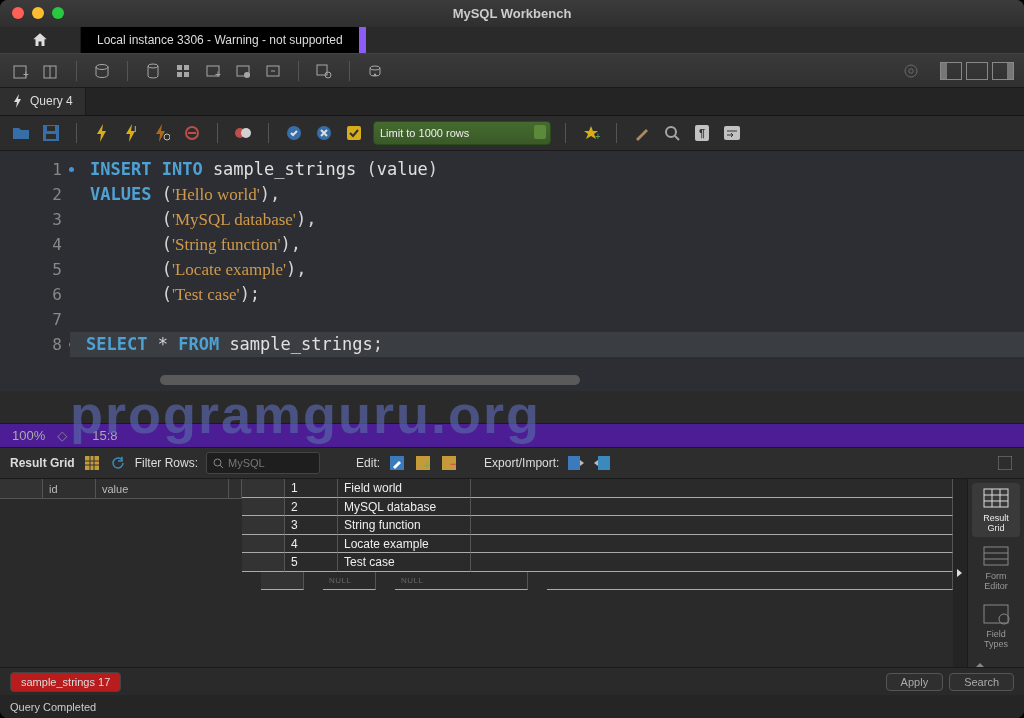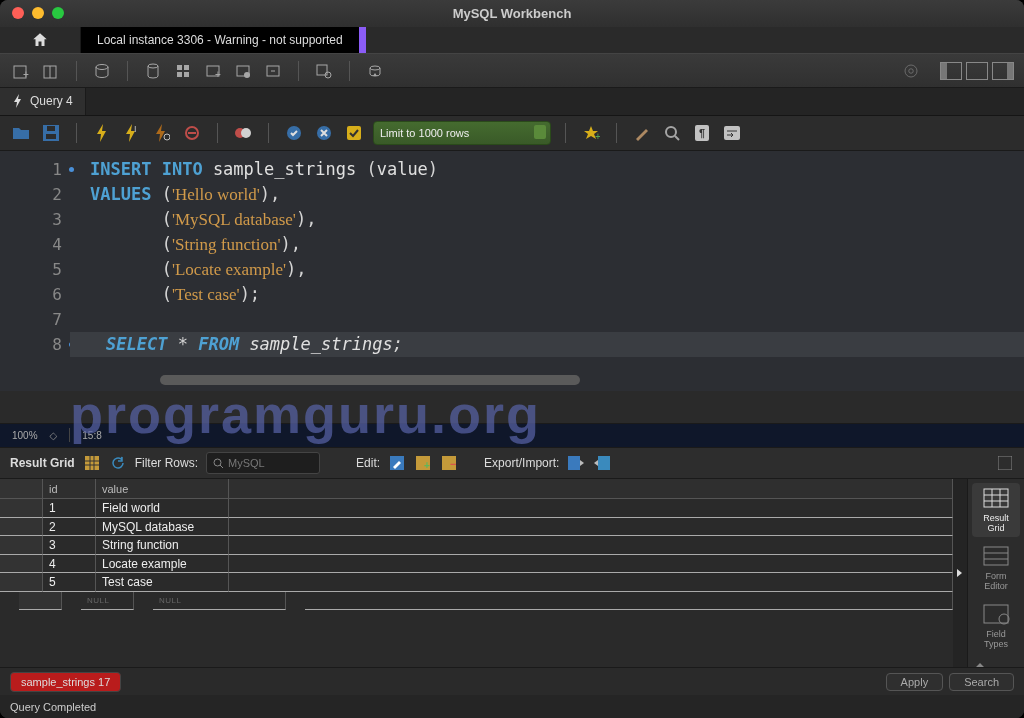--- a/index.html
+++ b/index.html
@@ -27,31 +27,31 @@
 .sel::after{ content:""; position:absolute; right:4px; top:3px; width:12px; height:14px; background:#5a8a3a; border-radius:2px; }
 .editor { flex:1; background:#2c2e33; display:flex; font-family: "Menlo","Monaco","Consolas",monospace; font-size:17px; position:relative; min-height:240px; }
 .gutter { width:62px; background:#2c2e33; text-align:right; padding:6px 8px 6px 0; color:#888; }
 .gutter .ln { height:25px; line-height:25px; position:relative; font-size:16px;}
 .gutter .ln .dot { position:absolute; right:-12px; top:10px; width:5px; height:5px; background:#4a90d9; border-radius:50%; }
 .code-area { flex:1; padding:6px 0 6px 20px; position:relative; overflow:hidden;}
 .code-line { height:25px; line-height:25px; white-space:pre; color:#c9d1d9;}
 .code-line .kw { color:#4ea1d3; font-weight:bold;}
 .code-line .str { color:#d19a4a;font-family:Liberation Serif, serif; }
 .code-line .punc { color:#d4d4d4;}
-.code-line.cursel { background:#3a3d42; margin-left:-20px; padding-left:36px;font-style:italic;}
+.code-line.cursel { background:#3a3d42; margin-left:-20px; padding-left:16px;}
 .code-line .ident { color:#e0e0e0;}
 .scroll-thumb { position:absolute; bottom:6px; left:90px; width:420px; height:10px; background:#5a5a5a; border-radius:5px; }
 .watermark { position:absolute; left:70px; right:36px; top:232px; font-size:54px; font-weight:bold; color:rgba(88,100,168,0.7); letter-spacing:2px; z-index:5; pointer-events:none; font-family:Arial,sans-serif;}
-.zoombar { height:24px; background:#0f172a; display:flex; align-items:center; padding:0 12px; gap:12px; color:#aaa; font-size:10px; border-top:1px solid #1a1a1a; border-bottom:1px solid #1a1a1a;margin-top:32px;}
+.zoombar { height:24px; background:#4c1d95; display:flex; align-items:center; padding:0 12px; gap:12px; color:#aaa; font-size:13px; border-top:1px solid #1a1a1a; border-bottom:1px solid #1a1a1a;margin-top:32px;}
 .resultbar { height:32px; background:#2d2d2d; display:flex; align-items:center; padding:0 10px; gap:8px; font-size:12px; border-bottom:1px solid #1a1a1a;}
 .resultbar .lbl { font-weight:bold; color:#ddd;}
 .search-rows { background:#1e1e1e; border:1px solid #444; border-radius:3px; height:20px; width:100px; color:#888; padding:0 6px; display:flex; align-items:center; gap:4px; font-size:11px;}
 .resultbar .sm { width:18px; height:18px; display:flex; align-items:center; justify-content:center; cursor:pointer;}
 .result-area { display:flex; height:188px; }
-.grid-wrap { flex:1; background:#2a2a2a; overflow:hidden; display:flex; flex-direction:column;}
+.grid-wrap { flex:1; background:#2a2a2a; overflow:hidden; display:flex; flex-direction:row;}
 .grid-head { display:flex; height:20px; background:#2f2f2f; }
 .grid-head .cell { border-right:1px solid #555; border-bottom:1px solid #555; padding:0 6px; font-size:11px; color:#bbb; display:flex; align-items:center; }
 .grid-body { flex:1; }
 .grid-row { display:flex; height:18.5px; }
 .grid-row .cell { border-right:1px solid #555; border-bottom:1px solid #aaa; padding:0 6px; font-size:12px; color:#eee; display:flex; align-items:center; overflow:hidden;}
 .grid-row.nullrow .cell { color:#666; font-size:8px; letter-spacing:0.5px;margin-left:19px;}
 .c-rowh { width:30px; background:#333; border-bottom:1px solid #555; }
 .c-id { width:40px; }
 .c-val { width:120px; }
 .c-rest { flex:1; }

